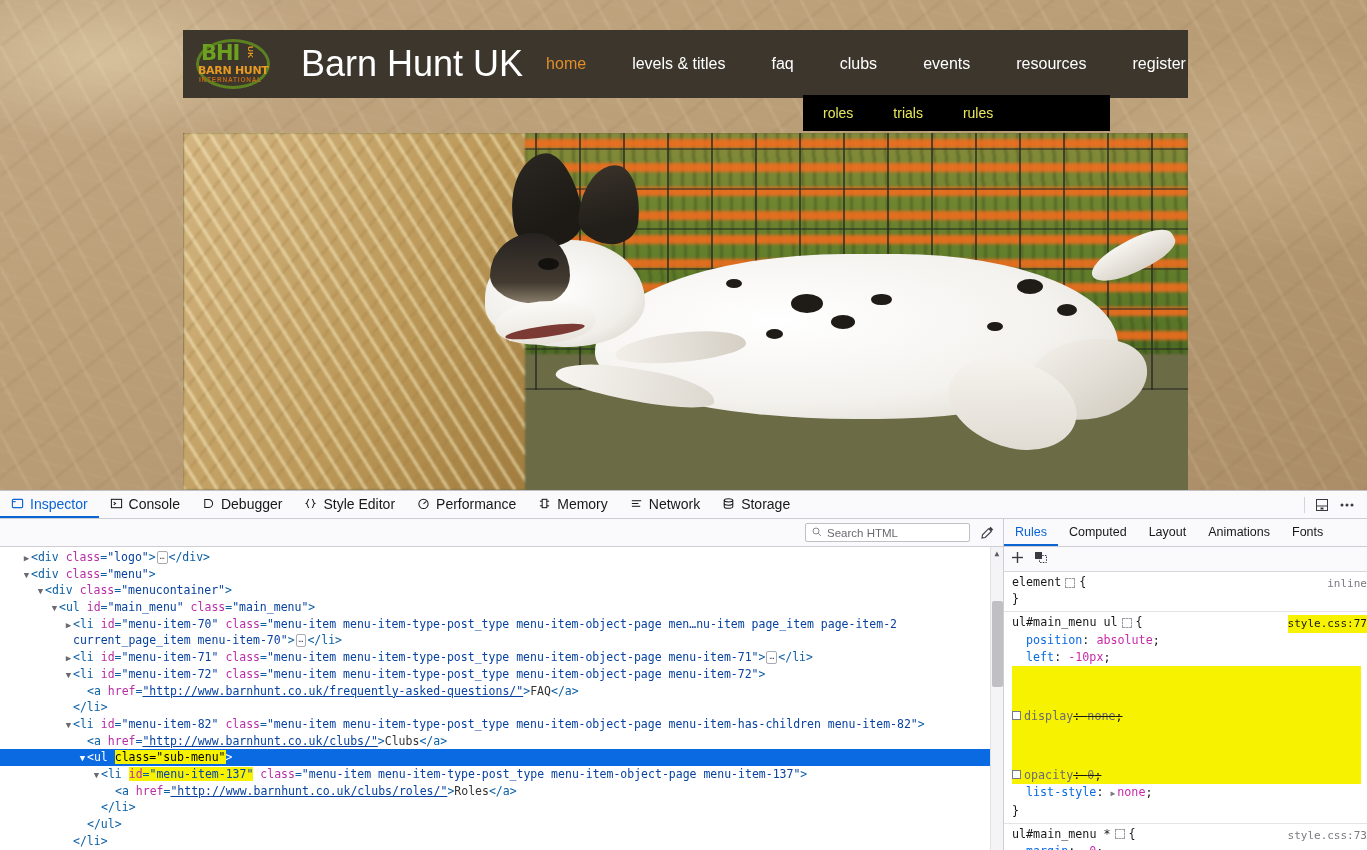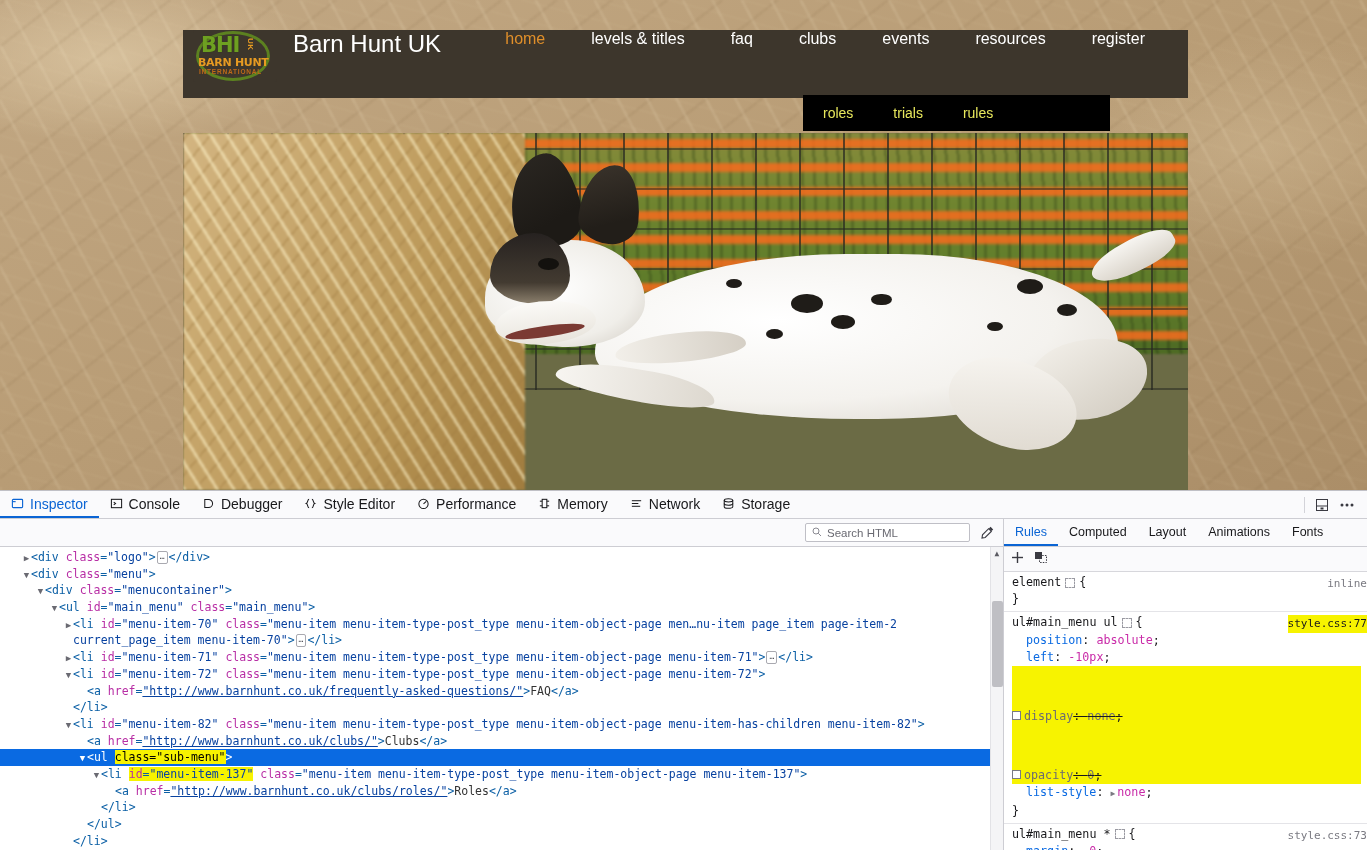--- a/index.html
+++ b/index.html
@@ -36,21 +36,21 @@
       repeating-linear-gradient(-38deg, rgba(120,92,58,.45) 0 2px, transparent 2px 34px),
       repeating-linear-gradient(15deg, rgba(255,238,200,.30) 0 1px, transparent 1px 19px);
     filter: blur(1px);
   }
 
   
   #site-header {
     position: absolute; left: 183px; top: 30px;
     width: 1005px; height: 68px;
     background: #3d362c;
-    display: flex; align-items: flex-start;
+    display: flex; align-items: center;
     z-index: 5;
   }
   #logo {
     width: 84px; height: 52px; margin-left: 10px;
     position: relative; flex: 0 0 auto;
     background: #3d362c;
     border-radius: 3px;
     overflow: hidden;
   }
   #logo .ring {
@@ -77,22 +77,22 @@
     font-family: "DejaVu Sans", sans-serif;
     font-weight: bold; font-size: 11px; color: #e79b22;
     letter-spacing: -.3px;
   }
   #logo .intl {
     position: absolute; left: 6px; top: 38px;
     font-size: 6.5px; font-weight: bold; color: #c06a18;
     letter-spacing: .8px;
   }
   #site-title {
-    color: #ffffff; font-size: 24px; font-weight: normal;
-    margin-left: 16px; white-space: nowrap;
+    color: #ffffff; font-size: 36px; font-weight: normal;
+    margin-left: 24px; white-space: nowrap;
     font-family: "Liberation Sans", sans-serif;
   }
   #main-nav {
     display: flex; align-items: center; margin-left: auto;
     margin-right: 20px; gap: 0;
   }
   #main-nav .nav-item {
     color: #ffffff; font-size: 16px; padding: 0 23px;
     white-space: nowrap; cursor: pointer;
     text-decoration: none;

